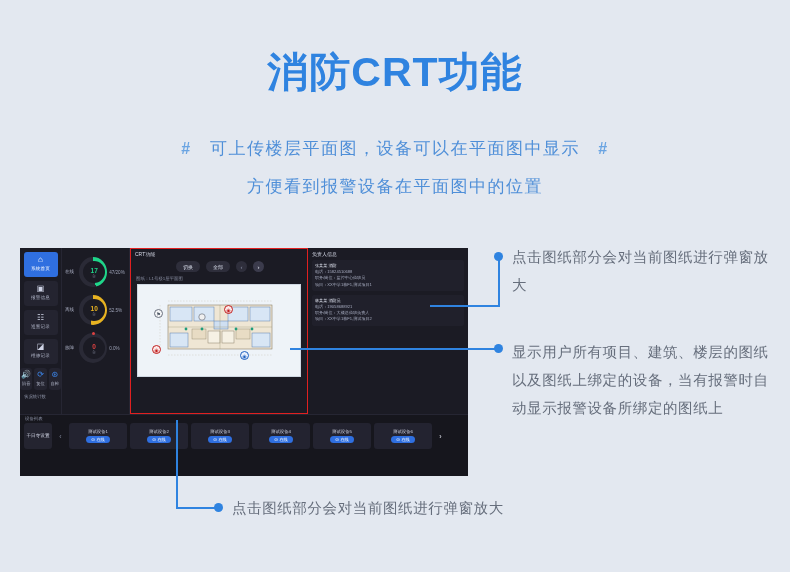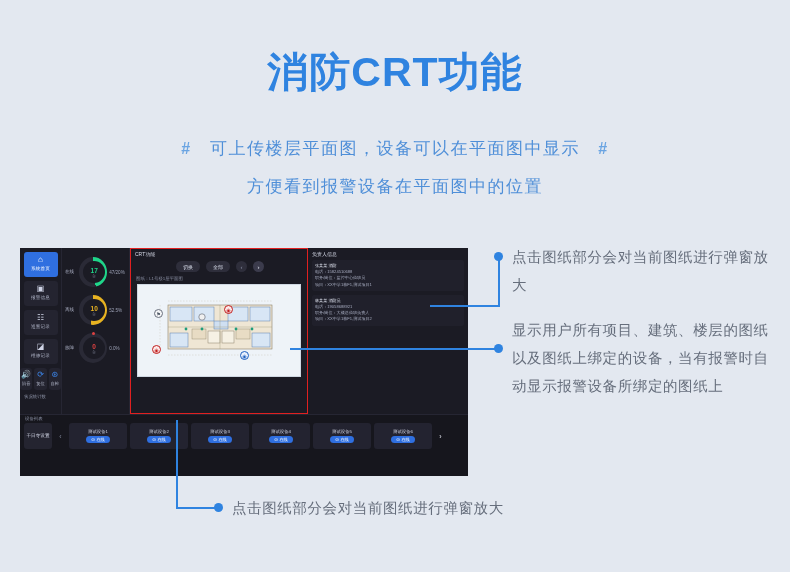--- a/index.html
+++ b/index.html
@@ -284,21 +284,21 @@
 
   
   .callout {
     position: absolute;
     font-size: 14.5px;
     color: #666e7c;
     line-height: 28px;
     letter-spacing: .6px;
   }
   #callout1 { left: 512px; top: 243px; width: 268px; }
-  #callout2 { left: 512px; top: 316px; width: 268px; }
+  #callout2 { left: 512px; top: 338px; width: 268px; }
   #callout3 { left: 232px; top: 498px; width: 400px; line-height: 20px; }
 
   .bullet {
     position: absolute;
     width: 9px; height: 9px;
     border-radius: 50%;
     background: #2f83e0;
   }
   .line {
     position: absolute;

